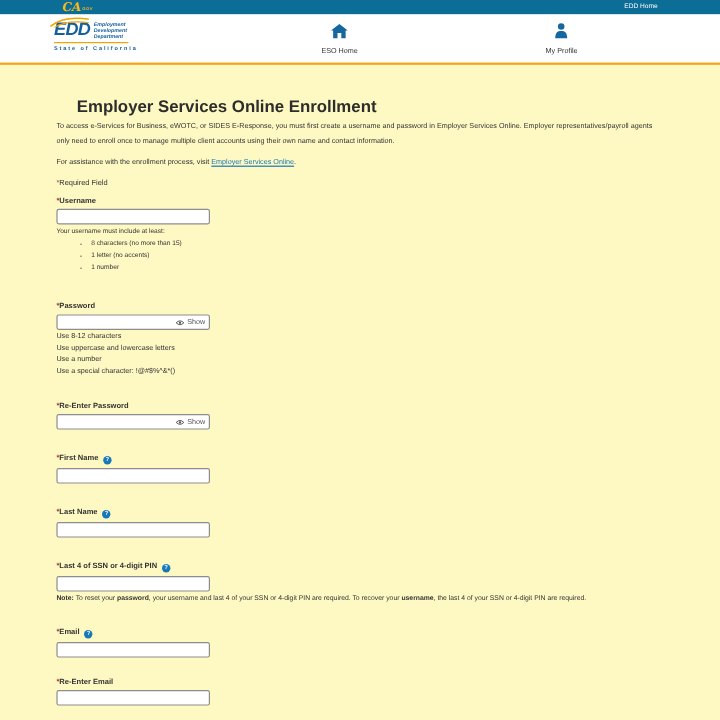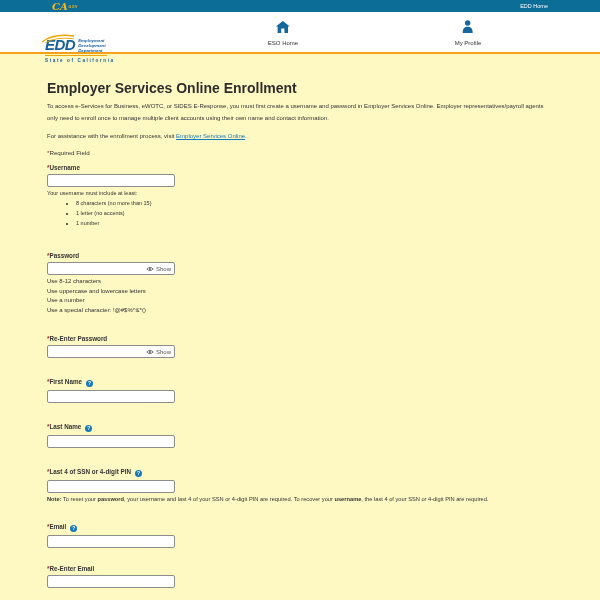--- a/index.html
+++ b/index.html
@@ -12,40 +12,40 @@
   .ca-logo{position:relative;display:inline-block;line-height:12px;cursor:pointer;}
   .ca-script{font-family:"DejaVu Serif",serif;font-style:italic;font-weight:700;
              font-size:10px;color:#FDB81E;}
   .ca-gov{position:absolute;bottom:0px;right:-10px;font-size:3.5px;letter-spacing:.5px;
           color:#FDB81E;font-weight:700;}
   .utility-link{color:#fff;font-size:5.5px;text-decoration:none;cursor:pointer;}
 
   
   .header{position:relative;height:40px;background:#fff;}
   .edd-logo{position:absolute;left:45px;top:5px;cursor:pointer;}
-  .edd-row{display:flex;align-items:flex-start;position:relative;margin-top:20px;}
+  .edd-row{display:flex;align-items:flex-start;position:relative;}
   .edd-swoosh{position:absolute;left:-4px;top:-4px;}
   .edd-acronym{font-size:15px;font-weight:700;font-style:italic;color:#14609E;
                letter-spacing:-.5px;line-height:15px;}
   .edd-dept{margin-left:3px;padding-top:2px;font-size:4.4px;font-weight:700;
             font-style:italic;color:#14609E;line-height:4.9px;}
   .edd-goldline{height:1.5px;background:#F0A500;width:62px;margin-top:1px;}
   .edd-state{font-size:4.6px;color:#14609E;letter-spacing:1.6px;margin-top:1.5px;
              font-weight:700;}
   .nav-item{position:absolute;top:7px;transform:translateX(-50%);text-align:center;
             cursor:pointer;}
   .nav-eso{left:283px;}
   .nav-profile{left:468px;}
   .nav-item .nav-label{display:block;font-size:6px;color:#333;margin-top:3px;}
 
   .gold-rule{height:2px;background:#F7A11A;}
 
   
   .content{padding:26px 47px 0 47px;}
-  .page-title{font-size:14px;font-weight:600;color:#2D2D2D;margin:0 0 5px;}
+  .page-title{font-size:14px;font-weight:600;color:#2D2D2D;margin:0 17px 5px;}
   .intro{font-size:6px;line-height:11.5px;margin:0 0 9px;max-width:508px;color:#333;}
   .assist{font-size:6px;margin:0 0 10px;color:#333;}
   .link{color:#1779BA;text-decoration:underline;cursor:pointer;}
   .required-line{font-size:6.2px;margin:0 0 8px;color:#333;}
   .req{color:#9C3328;}
 
   .fg{margin-top:20px;}
   .fg-first{margin-top:0;}
   .fg-pass{margin-top:24px;}
   .fg-email{margin-top:21px;}

